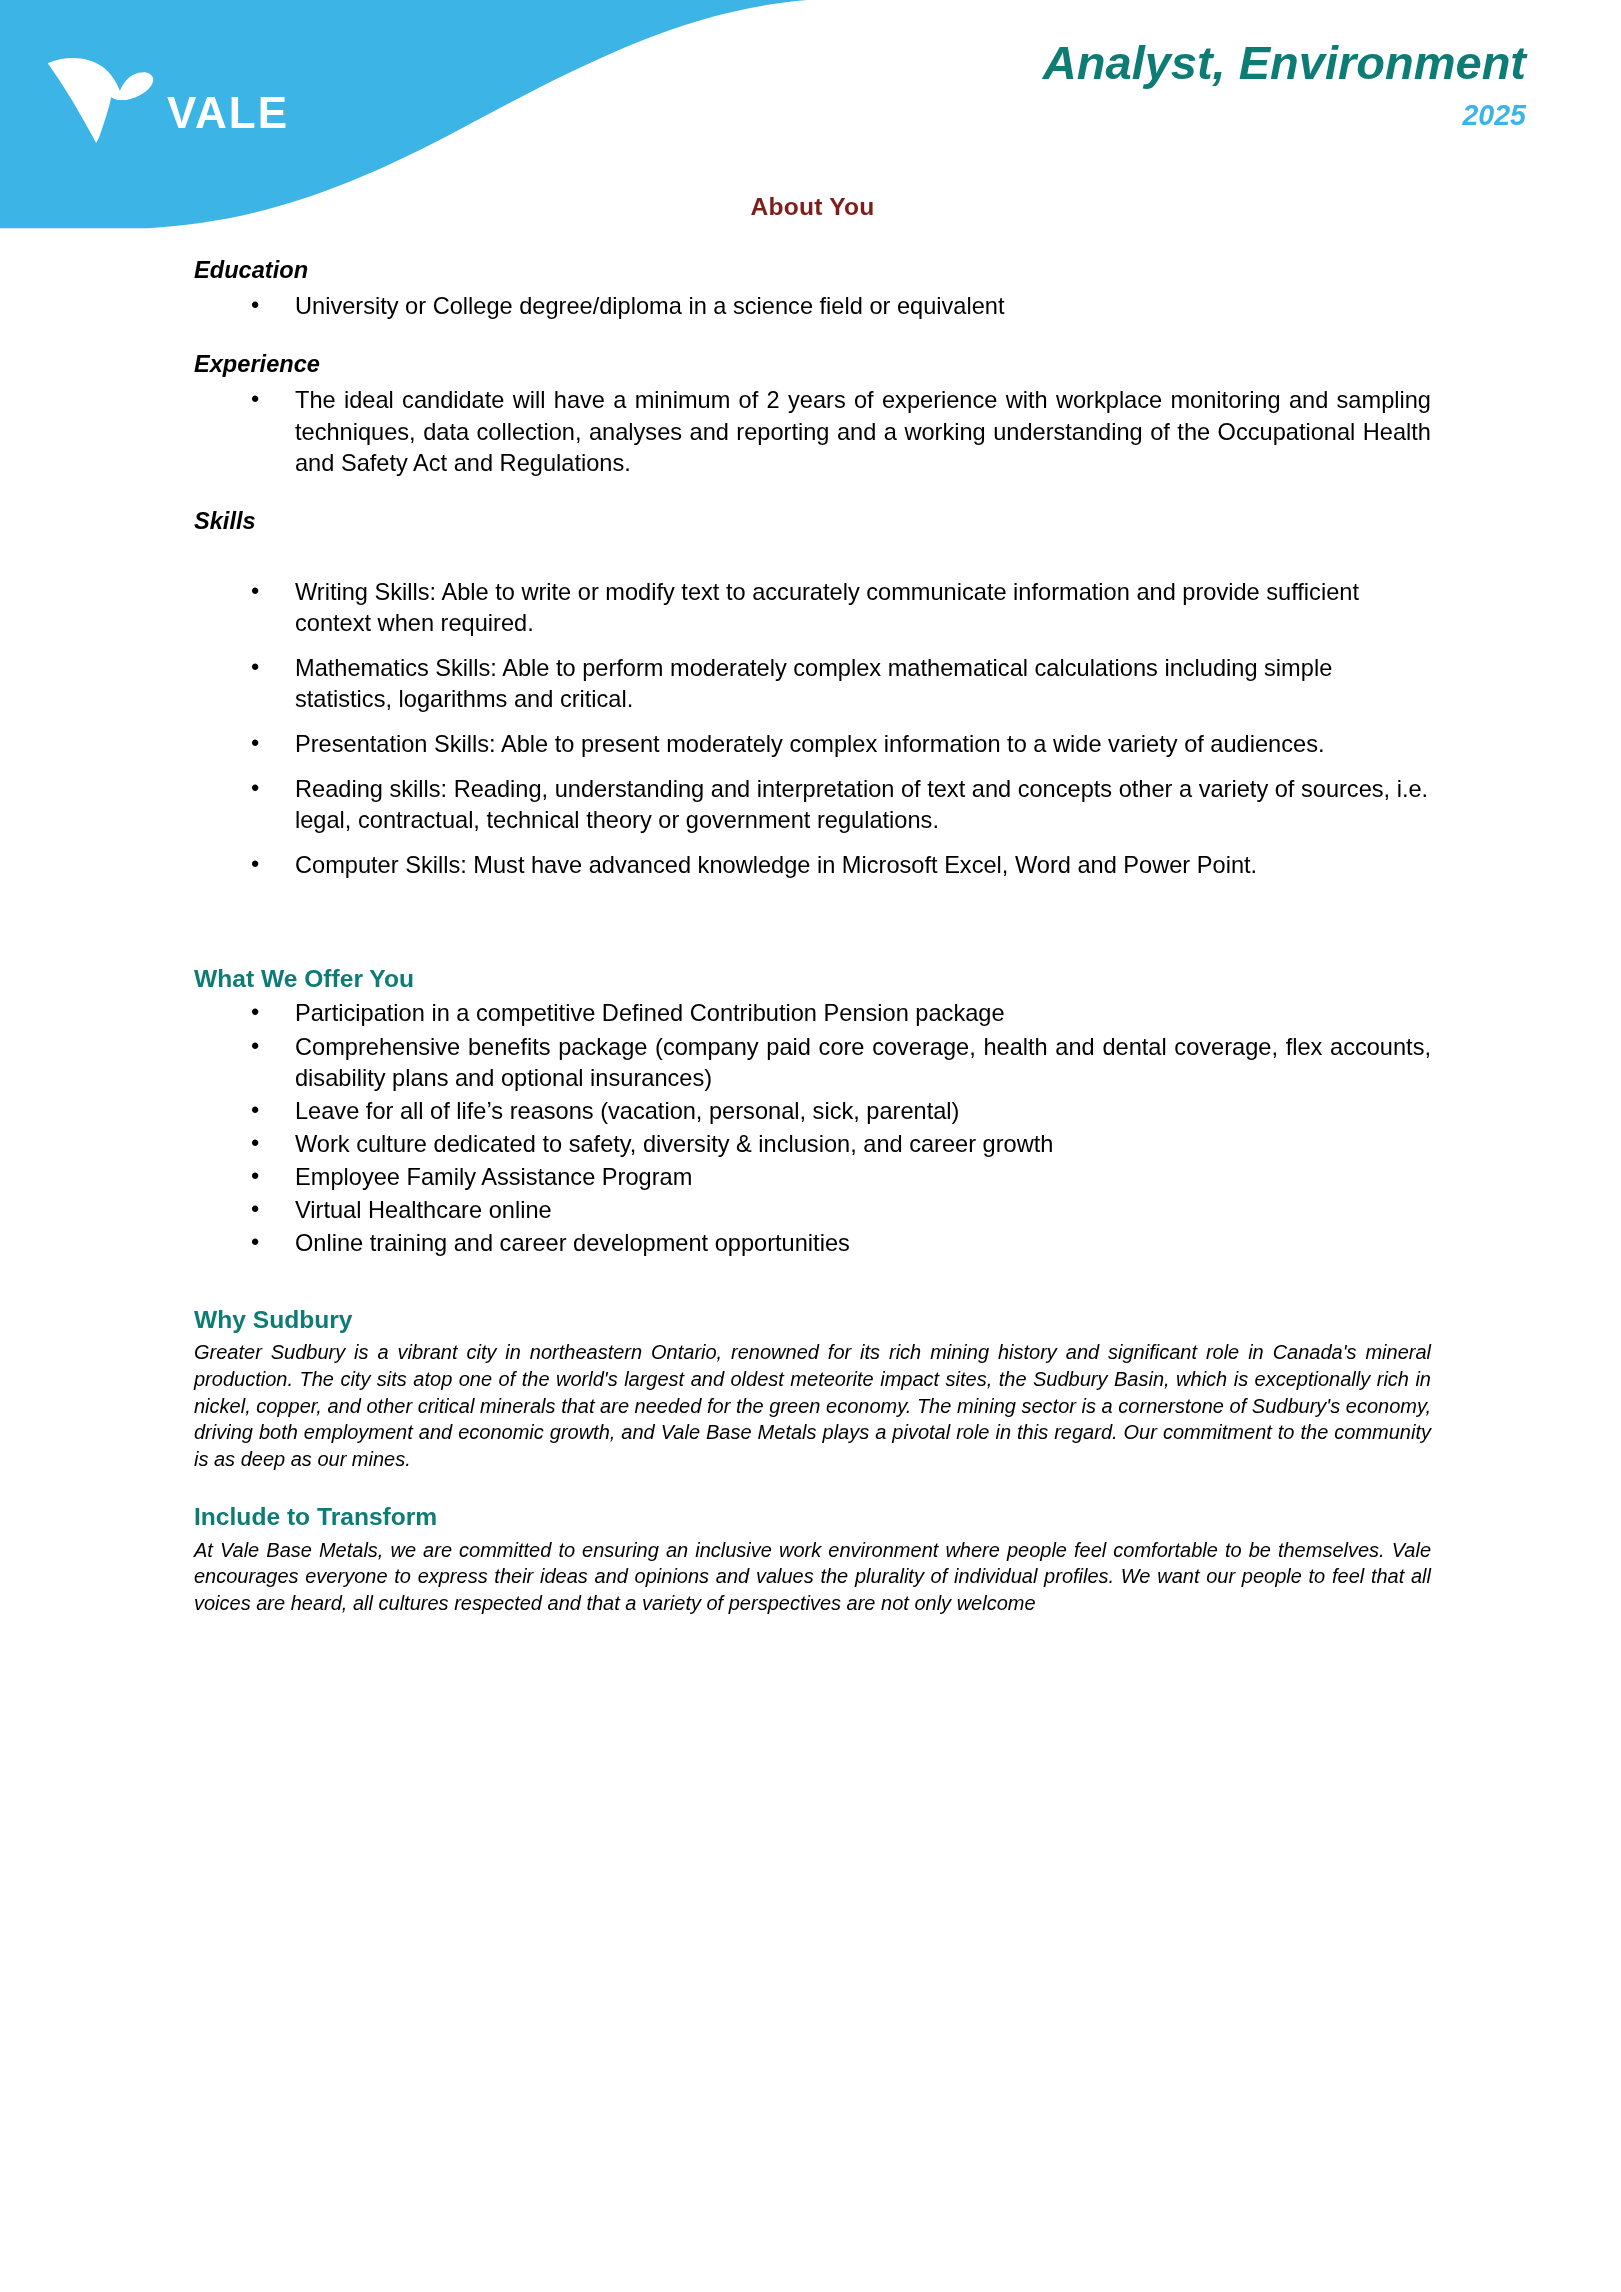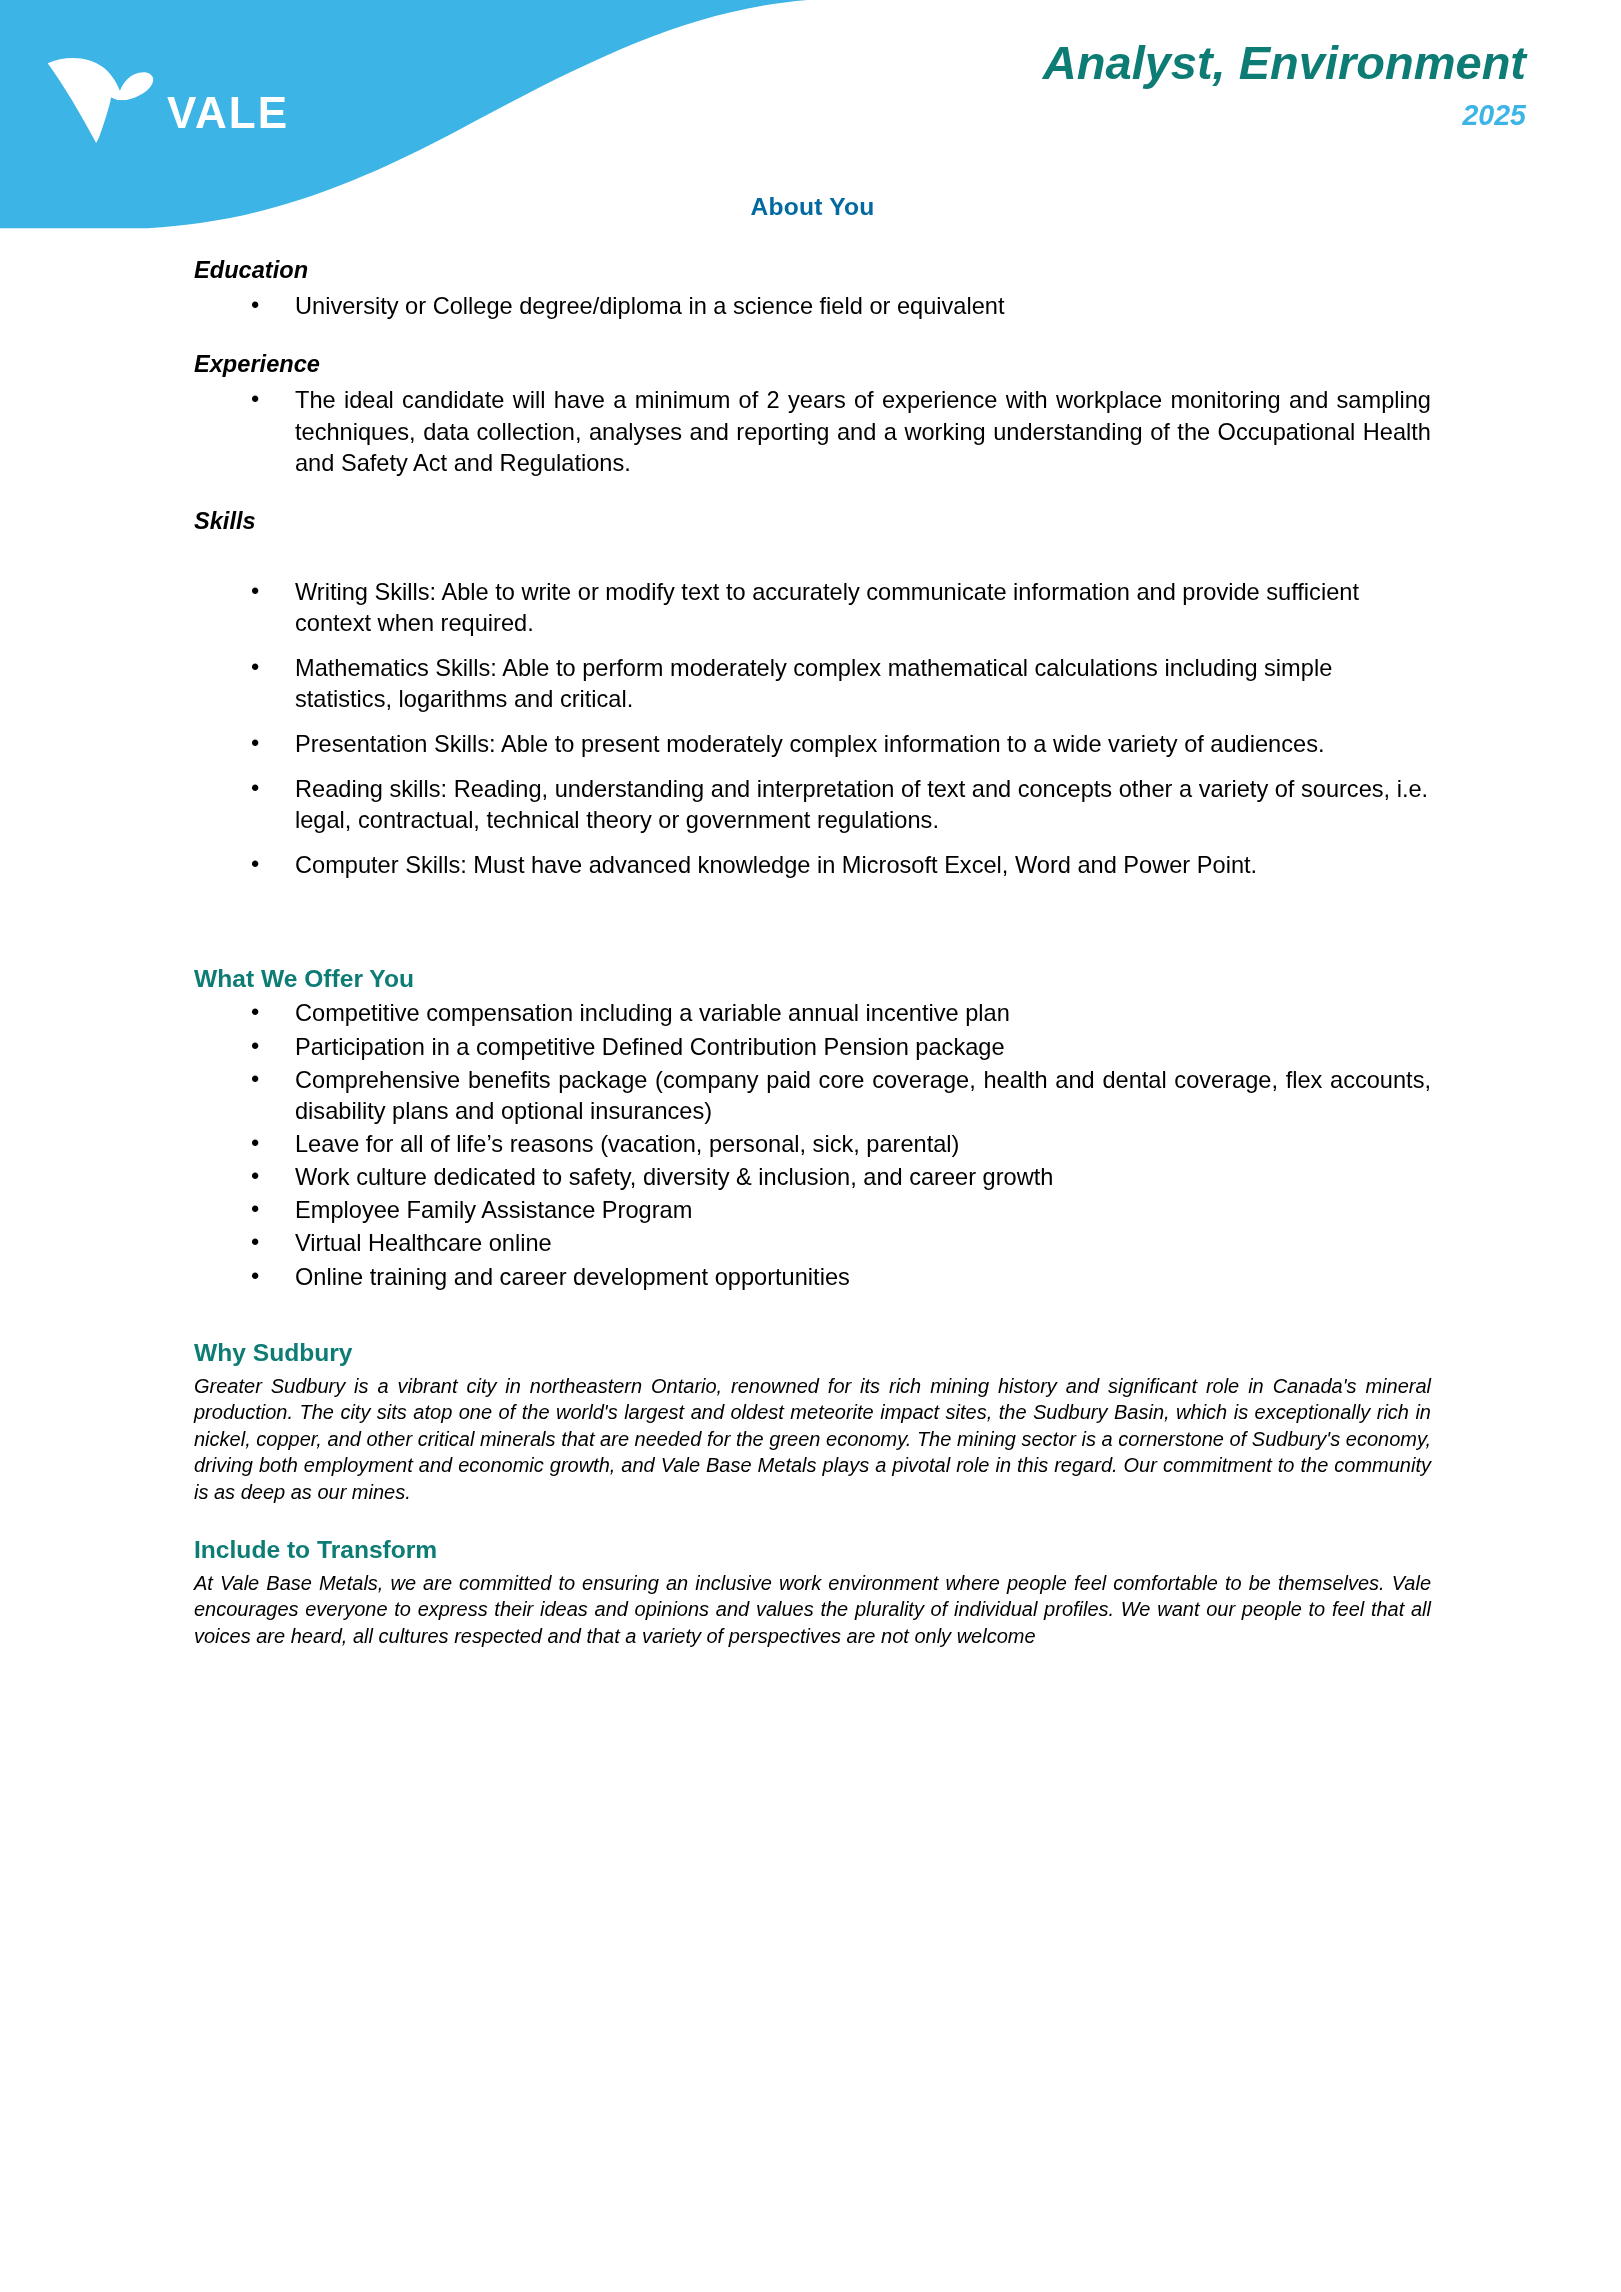--- a/index.html
+++ b/index.html
@@ -88,21 +88,21 @@
   
   .content {
     position: absolute;
     left: 194px;
     top: 193px;
     width: 1237px;
   }
 
   .section-title-center {
     text-align: center;
-    color: #0369a1;
+    color: #7f1d1d;
     font-weight: 700;
     font-size: 24.6px;
     margin: 0 0 35px 0;
     letter-spacing: 0.2px;
   }
 
   h3.sub-head {
     font-size: 23.6px;
     font-weight: 700;
     color: #000000;
@@ -213,21 +213,20 @@
       <li>Mathematics Skills: Able to perform moderately complex mathematical calculations including simple statistics, logarithms and critical.</li>
       <li>Presentation Skills: Able to present moderately complex information to a wide variety of audiences.</li>
       <li>Reading skills: Reading, understanding and interpretation of text and concepts other a variety of sources, i.e. legal, contractual, technical theory or government regulations.</li>
       <li>Computer Skills: Must have advanced knowledge in Microsoft Excel, Word and Power Point.</li>
     </ul>
 
     <div class="gap-lg"></div>
 
     <h3 class="teal-head">What We Offer You</h3>
     <ul class="bullets tight">
-      <li>Competitive compensation including a variable annual incentive plan</li>
       <li>Participation in a competitive Defined Contribution Pension package</li>
       <li class="just" style="text-align:justify">Comprehensive benefits package (company paid core coverage, health and dental coverage, flex accounts, disability plans and optional insurances)</li>
       <li>Leave for all of life’s reasons (vacation, personal, sick, parental)</li>
       <li>Work culture dedicated to safety, diversity &amp; inclusion, and career growth</li>
       <li>Employee Family Assistance Program</li>
       <li>Virtual Healthcare online</li>
       <li>Online training and career development opportunities</li>
     </ul>
 
     <div class="gap-sm"></div>

